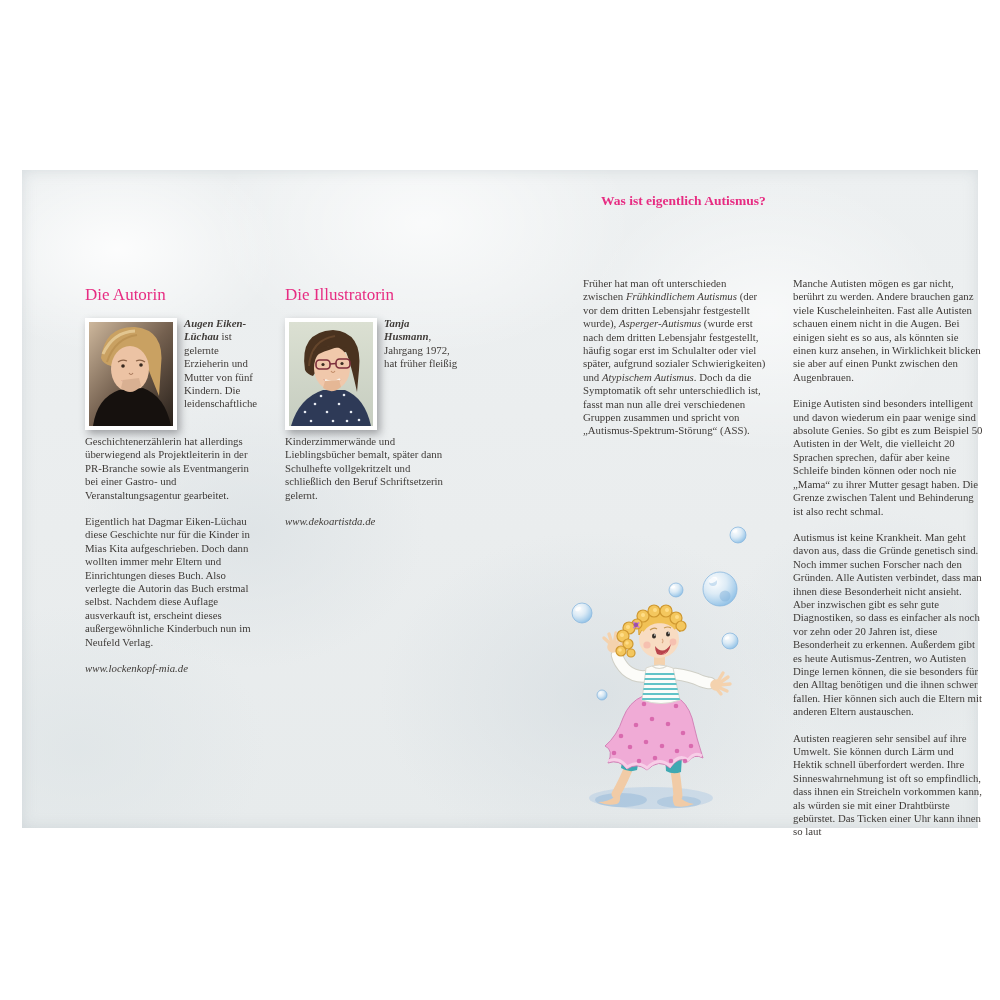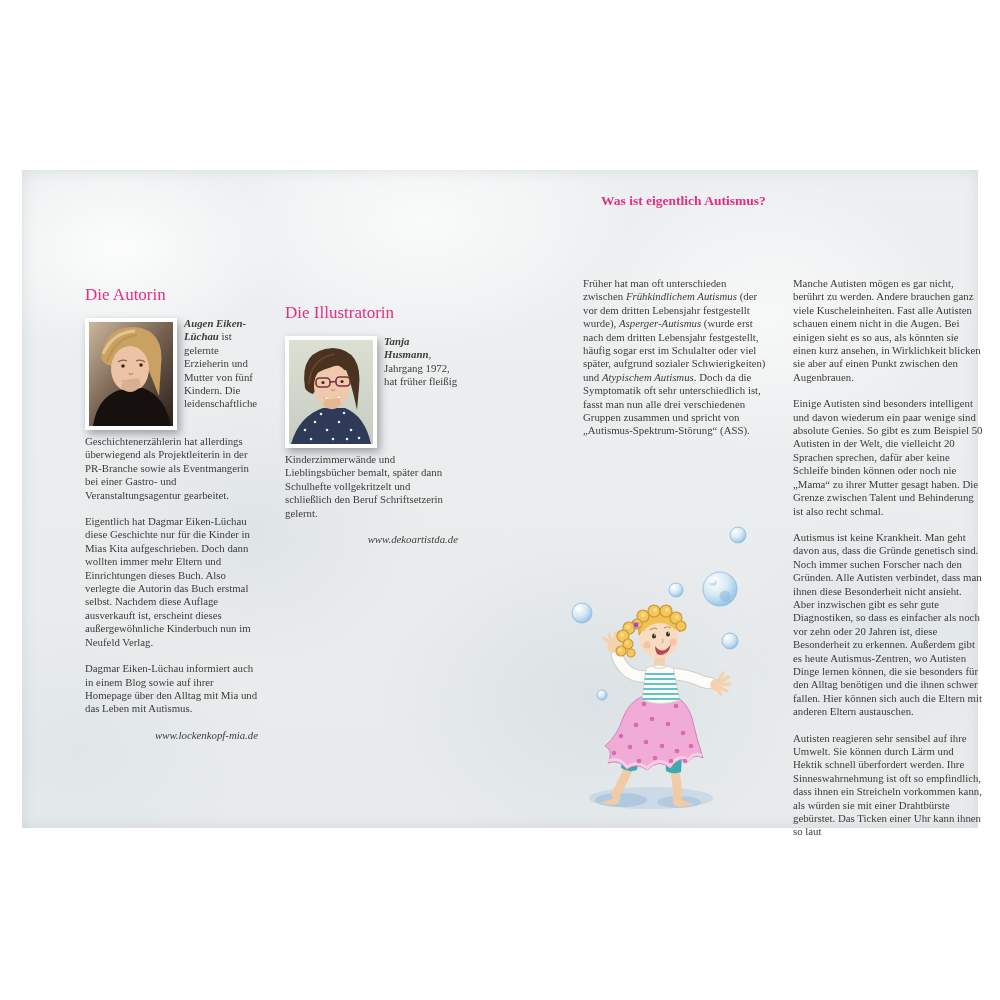--- a/index.html
+++ b/index.html
@@ -21,28 +21,28 @@
     box-shadow: inset 0 0 14px rgba(170,180,186,.35);
   }
 
   .col{position:absolute;font-size:10.8px;line-height:13.4px;color:#3f3b38;
        text-align:left;hyphens:auto;-webkit-hyphens:auto;}
   .col p{margin:0 0 13px 0;}
   .it{font-style:italic;}
   .bi{font-style:italic;font-weight:bold;}
 
   #col-author{left:85px;top:287px;width:173px;}
-  #col-illustrator{left:285px;top:287px;width:173px;margin-top:18px;}
+  #col-illustrator{left:285px;top:287px;width:173px;}
   #col-r1{left:583px;top:277px;width:184px;}
   #col-r2{left:783px;top:277px;width:190px;margin-left:10px;}
 
   .sec-heading{font-size:17px;line-height:16px;font-weight:normal;margin:0 0 14px 0;}
   #rp-heading{position:absolute;left:583px;top:175px;font-size:13.5px;font-weight:bold;margin:18px;}
 
-  .website{text-align:right;font-style:italic;margin-top:0;}
+  .website{font-style:italic;margin-top:0;}
 
   .photo{float:left;width:84px;height:104px;padding:4px;background:#ffffff;
          box-shadow:3px 4px 8px rgba(55,55,60,.42);margin:1px 7px 5px 0;box-sizing:content-box;}
   .photo svg{display:block;width:84px;height:104px;}
 
   #illustration{position:absolute;left:551px;top:512px;width:232px;height:304px;}
 </style>
 </head>
 <body>
 
@@ -72,21 +72,20 @@
         <path d="M40,51 q2,3 4,0" stroke="#a97a5c" stroke-width="1.1" fill="none"></path>
         <path d="M32,58 q9,9 19,1 q-8,6 -19,-1Z" fill="#a8565c"></path>
         <path d="M34,59 q8,4 14,0" stroke="#f6efe8" stroke-width="2" fill="none"></path>
         <path d="M4,104 Q8,76 30,68 L54,66 Q76,74 82,104Z" fill="#16110e"></path>
         <path d="M32,66 q10,9 20,-2 l-2,-8 -16,2Z" fill="#d9b092"></path>
       </svg>
     </div>
     <div>
         <p><span class="bi">Augen Eiken-Lüchau</span><span> ist gelernte Erzieherin und Mutter von fünf Kindern. Die leidenschaftliche Geschichtenerzählerin hat allerdings überwiegend als Projektleiterin in der PR-Branche sowie als Eventmangerin bei einer Gastro- und Veranstaltungsagentur gearbeitet.</span></p>
         <p><span>Eigentlich hat Dagmar Eiken-Lüchau diese Geschichte nur für die Kinder in Mias Kita aufgeschrieben. Doch dann wollten immer mehr Eltern und Einrichtungen dieses Buch. Also verlegte die Autorin das Buch erstmal selbst. Nachdem diese Auflage ausverkauft ist, erscheint dieses außergewöhnliche Kinderbuch nun im Neufeld Verlag.</span></p>
-        <p><span>Dagmar Eiken-Lüchau informiert auch in einem Blog sowie auf ihrer Homepage über den Alltag mit Mia und das Leben mit Autismus.</span></p>
       </div>
     <div class="website">www.lockenkopf-mia.de</div>
   </section>
 
   <section class="col" id="col-illustrator">
     <h2 class="sec-heading" style="color:#e72c82;">Die Illustratorin</h2>
     <div class="photo">
       <svg viewBox="0 0 84 104" preserveAspectRatio="none">
         <defs>
           <linearGradient id="ibg" x1="0" y1="0" x2="0" y2="1">

